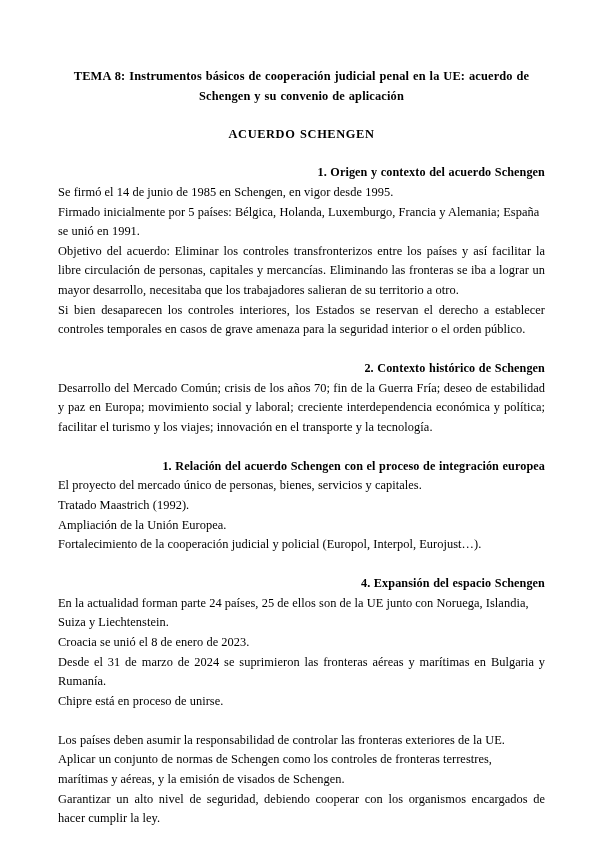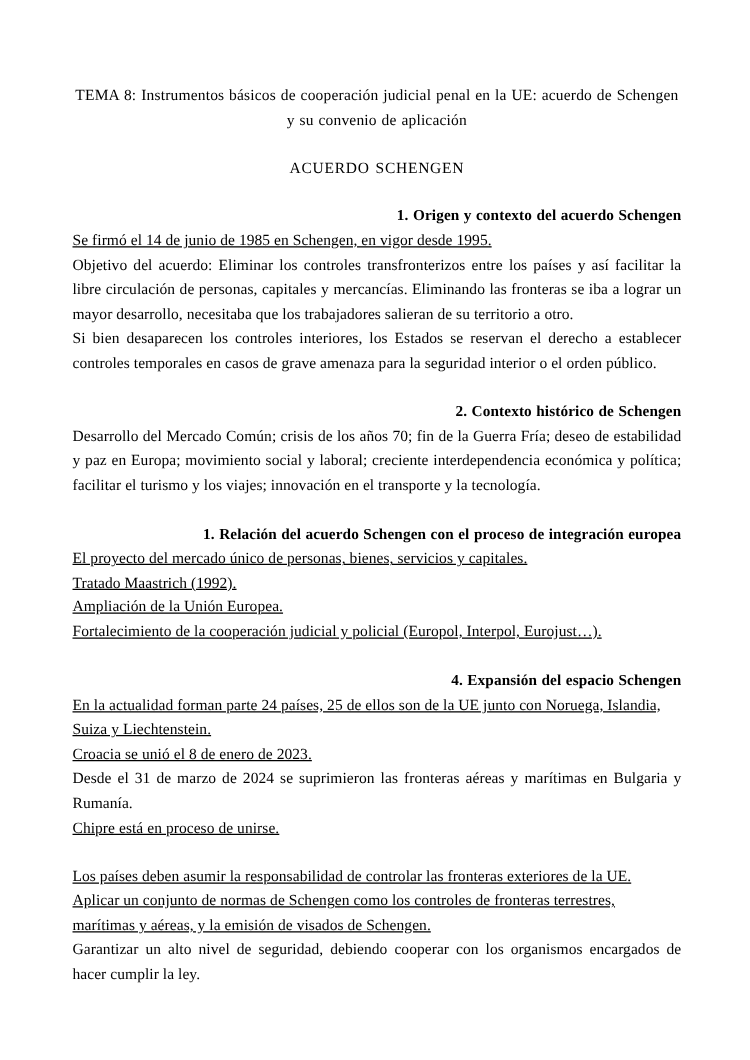--- a/index.html
+++ b/index.html
@@ -23,31 +23,31 @@
   .content {
     position: absolute;
     left: 58px;
     top: 0;
     width: 487px;
   }
   .doc-title {
     margin: 0;
     padding-top: 66px;
     text-align: center;
-    font-weight: normal;
+    font-weight: bold;
     font-size: 12.4px;
     line-height: 20px;
     letter-spacing: 0.15px;
     word-spacing: 0.6px;
   }
   .doc-subtitle {
     margin: 0;
     padding-top: 18px;
     text-align: center;
-    font-weight: normal;
+    font-weight: bold;
     font-size: 12.4px;
     line-height: 20px;
     letter-spacing: 0.6px;
     word-spacing: 1px;
   }
   .section {
     margin: 0;
     padding: 0;
   }
   .section-heading {
@@ -61,21 +61,20 @@
   }
   .para {
     margin: 0;
     font-size: 12.4px;
     line-height: 19.6px;
     text-align: justify;
     letter-spacing: 0.05px;
   }
   .para.nojust {
     text-align: left;
-    text-decoration: underline;
   }
   .gap-before-heading {
     padding-top: 19.4px;
   }
 </style>
 </head>
 <body>
 
 <div class="page">
   <div class="content">
@@ -83,20 +82,21 @@
     <div class="doc-title">
       <span>TEMA 8: Instrumentos básicos de cooperación judicial penal en la UE: acuerdo de</span>
       <span>Schengen y su convenio de aplicación</span>
     </div>
 
     <div class="doc-subtitle">ACUERDO SCHENGEN</div>
 
     <div class="section gap-before-heading">
       <div class="section-heading">1. Origen y contexto del acuerdo Schengen</div>
       <p class="para nojust">Se firmó el 14 de junio de 1985 en Schengen, en vigor desde 1995.</p>
+      <p class="para nojust">Firmado inicialmente por 5 países: Bélgica, Holanda, Luxemburgo, Francia y Alemania; España se unió en 1991.</p>
       <p class="para">Objetivo del acuerdo: Eliminar los controles transfronterizos entre los países y así facilitar la libre circulación de personas, capitales y mercancías. Eliminando las fronteras se iba a lograr un mayor desarrollo, necesitaba que los trabajadores salieran de su territorio a otro.</p>
       <p class="para">Si bien desaparecen los controles interiores, los Estados se reservan el derecho a establecer controles temporales en casos de grave amenaza para la seguridad interior o el orden público.</p>
     </div>
 
     <div class="section gap-before-heading">
       <div class="section-heading">2. Contexto histórico de Schengen</div>
       <p class="para">Desarrollo del Mercado Común; crisis de los años 70; fin de la Guerra Fría; deseo de estabilidad y paz en Europa; movimiento social y laboral; creciente interdependencia económica y política; facilitar el turismo y los viajes; innovación en el transporte y la tecnología.</p>
     </div>
 
     <div class="section gap-before-heading">

